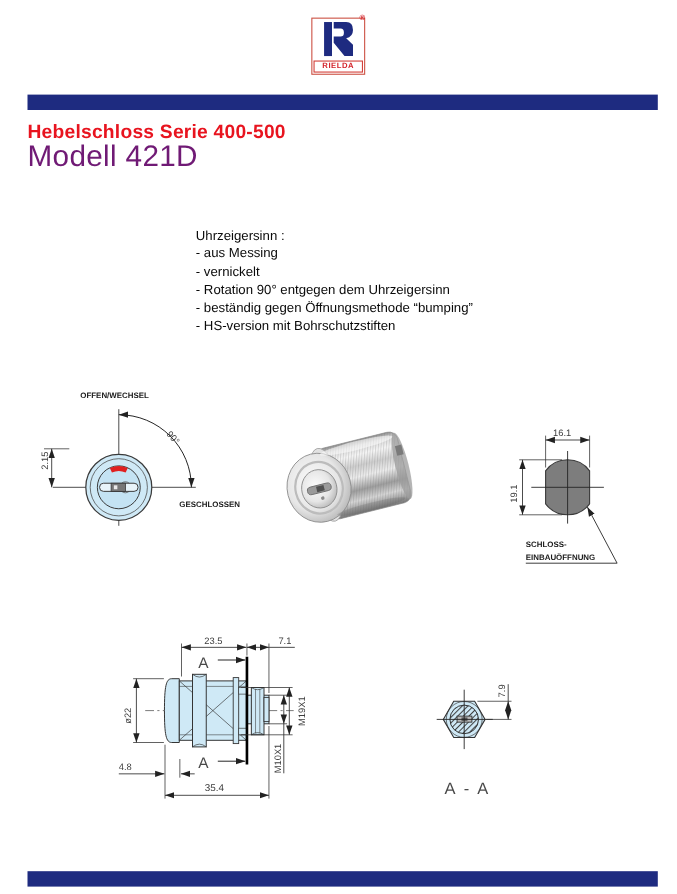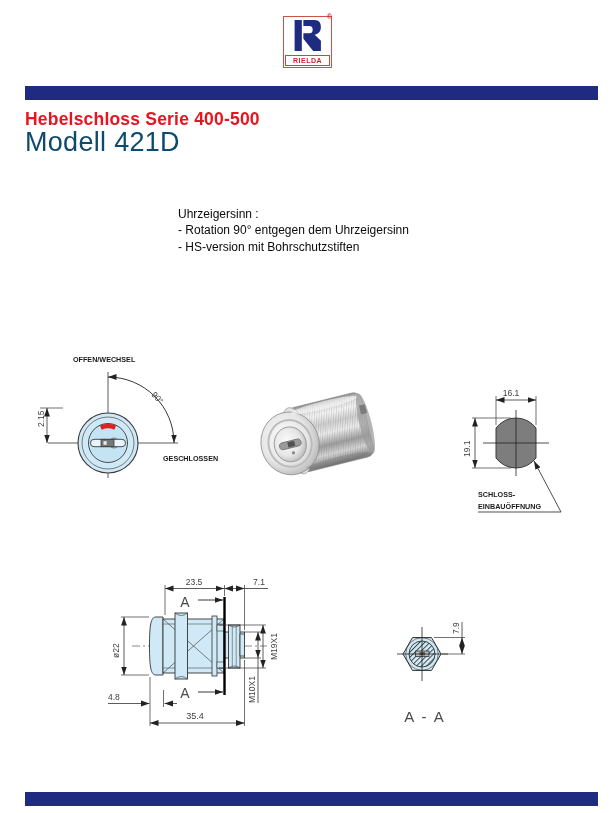--- a/index.html
+++ b/index.html
@@ -14,21 +14,21 @@
   .logo-brand{position:absolute;left:1px;right:1px;bottom:1px;border:1px solid #d4403a;color:#d4232b;
               font-size:7px;font-weight:700;text-align:center;letter-spacing:.5px;line-height:9px;}
 
   
   .bar{position:absolute;left:25px;width:573px;height:14px;background:#1e2b80;}
   .bar-top{top:86px;}
   .bar-bottom{top:792px;}
 
   
   .series{left:25px;top:109px;font-size:17.5px;font-weight:700;color:#e8141f;letter-spacing:.2px;}
-  .model{left:25px;top:127px;font-size:27px;font-weight:400;color:#0c4a6e;letter-spacing:.3px;}
+  .model{left:25px;top:127px;font-size:27px;font-weight:400;color:#701a75;letter-spacing:.3px;}
 
   
   .features{left:178px;top:206px;font-size:12px;line-height:16.4px;color:#0a0a0a;}
 
   
   svg{position:absolute;overflow:visible;}
   svg text{font-family:"Liberation Sans",sans-serif;fill:#333;}
   .dim{font-size:8.5px;fill:#3c3c3c;}
   .lbl{font-size:7.2px;font-weight:700;fill:#1a1a1a;}
   .big{font-size:14px;fill:#4a4a4a;}
@@ -48,21 +48,24 @@
     <div class="logo-brand">RIELDA</div>
   </div>
 
   <div class="bar bar-top"></div>
 
   <div class="abs series">Hebelschloss Serie 400-500</div>
   <div class="abs model">Modell 421D</div>
 
   <div class="abs features">
     <div>Uhrzeigersinn :</div>
+    <div>- aus Messing</div>
+    <div>- vernickelt</div>
     <div>- Rotation 90° entgegen dem Uhrzeigersinn</div>
+    <div>- beständig gegen Öffnungsmethode “bumping”</div>
     <div>- HS-version mit Bohrschutzstiften</div>
   </div>
 
   <svg style="left:15px;top:345px" width="230" height="180" viewBox="0 0 230 180">
     <defs>
       <marker id="ar-f" markerUnits="userSpaceOnUse" markerWidth="9" markerHeight="7" refX="8.5" refY="3.5" orient="auto-start-reverse">
         <path d="M0,0.6 L8.5,3.5 L0,6.4 Z" fill="#222"></path>
       </marker>
     </defs>
 

